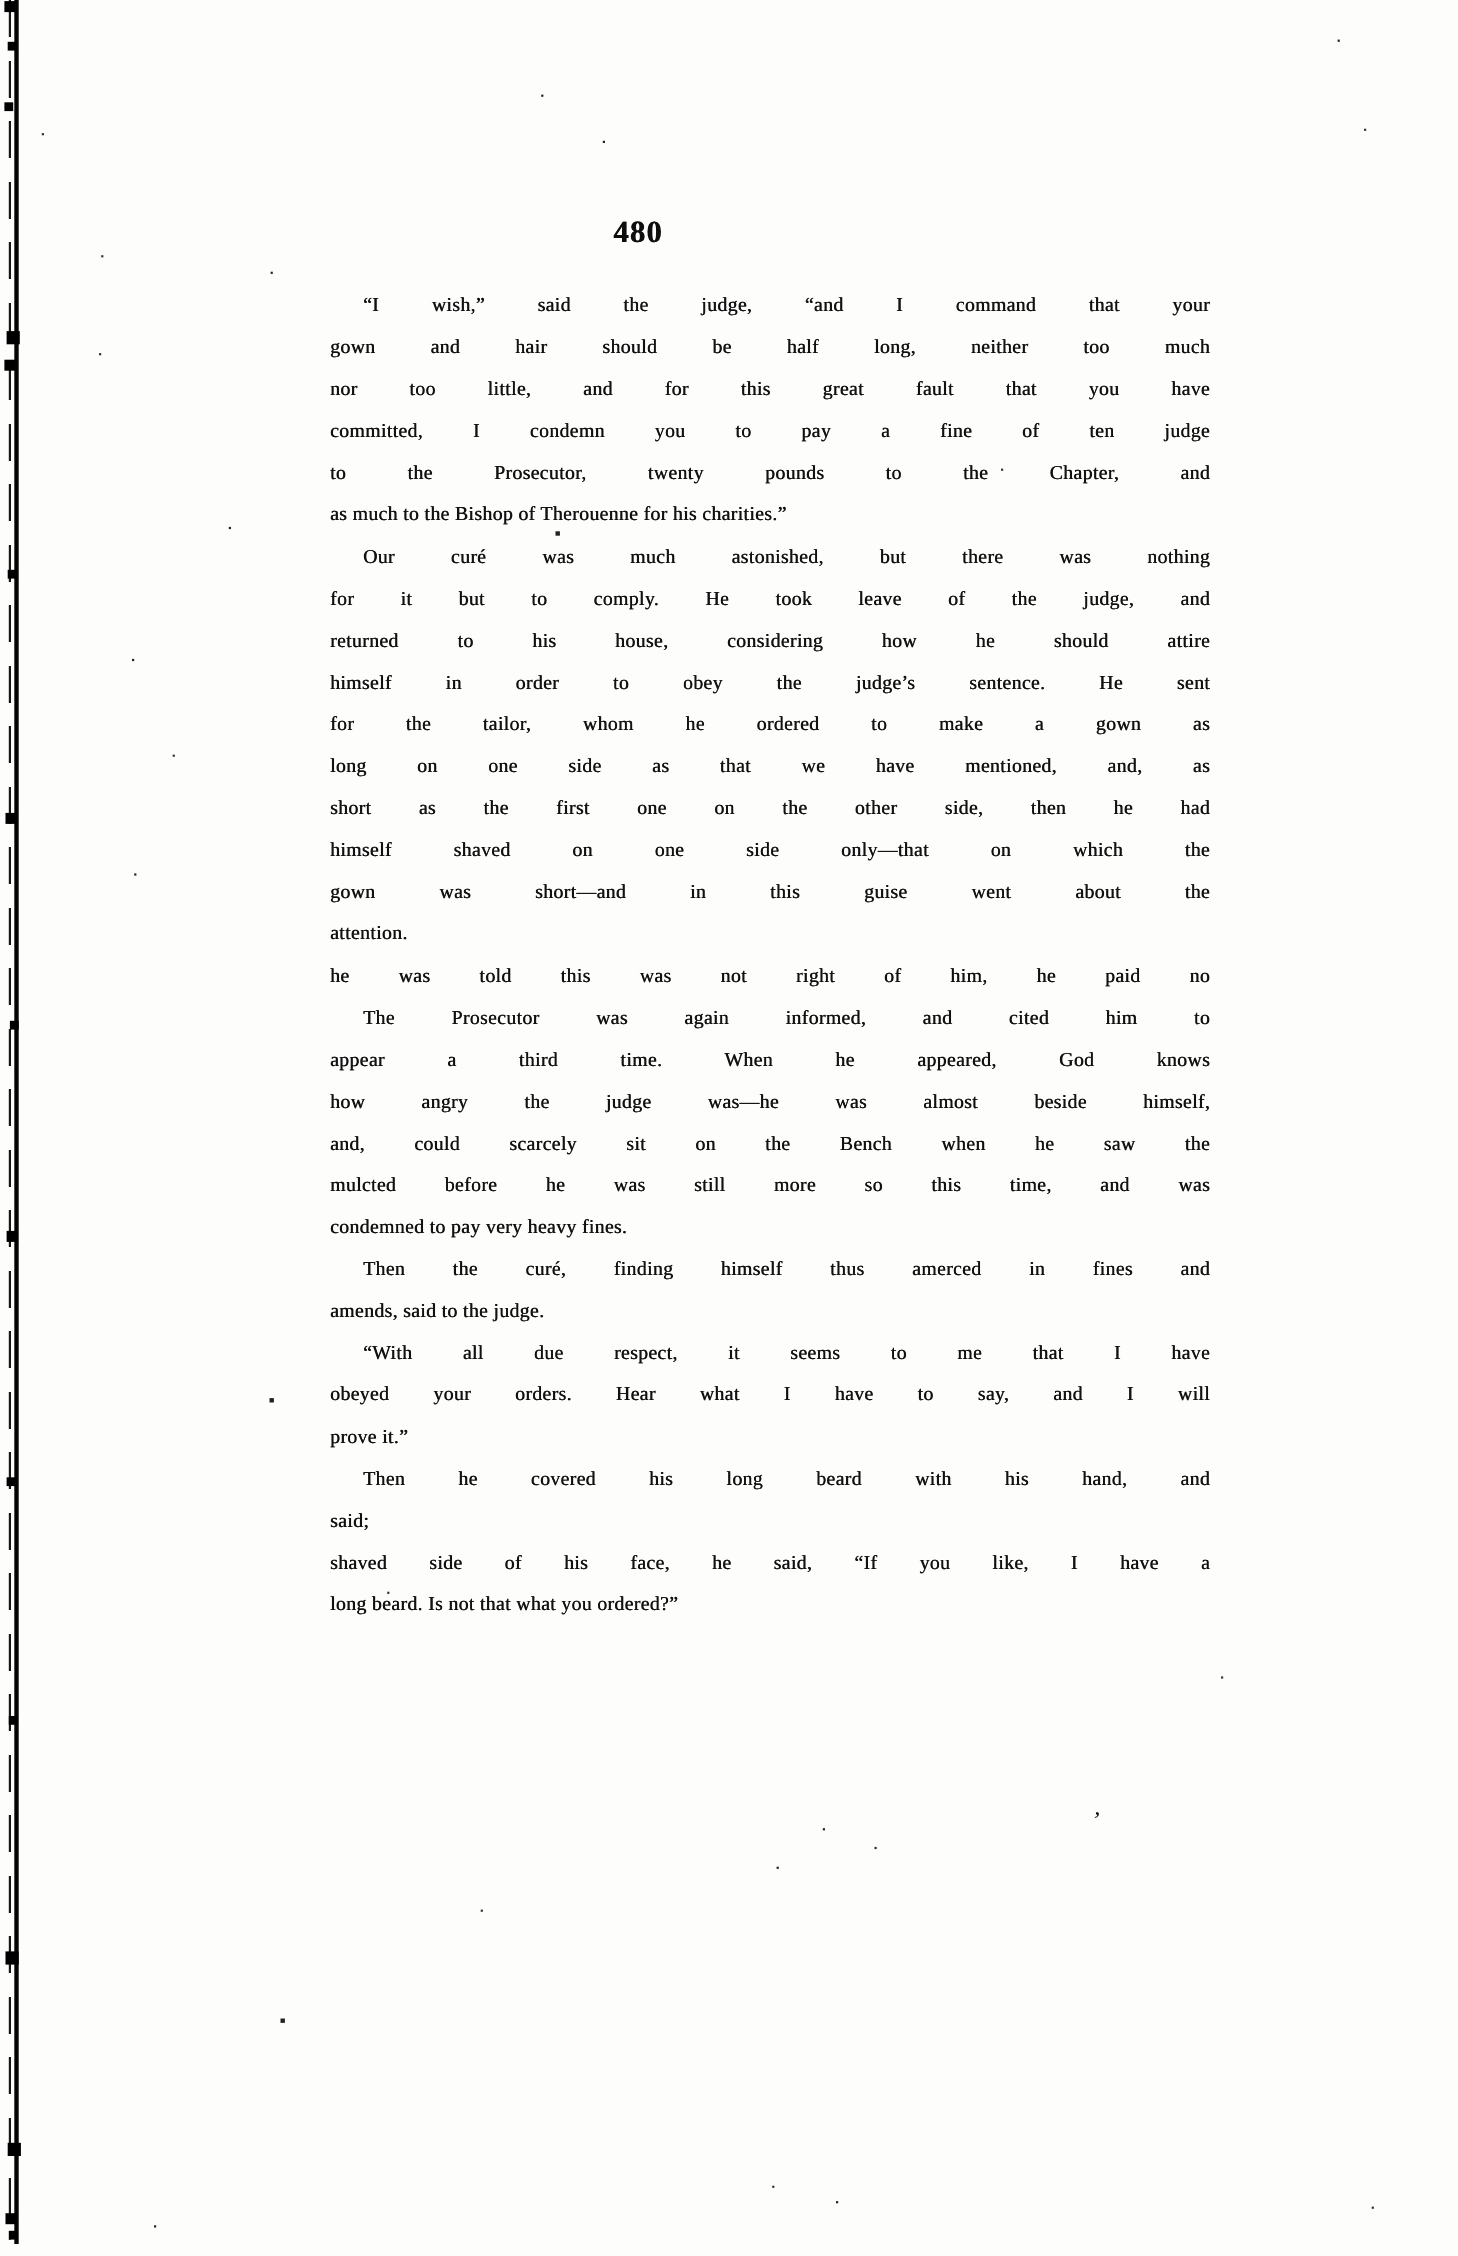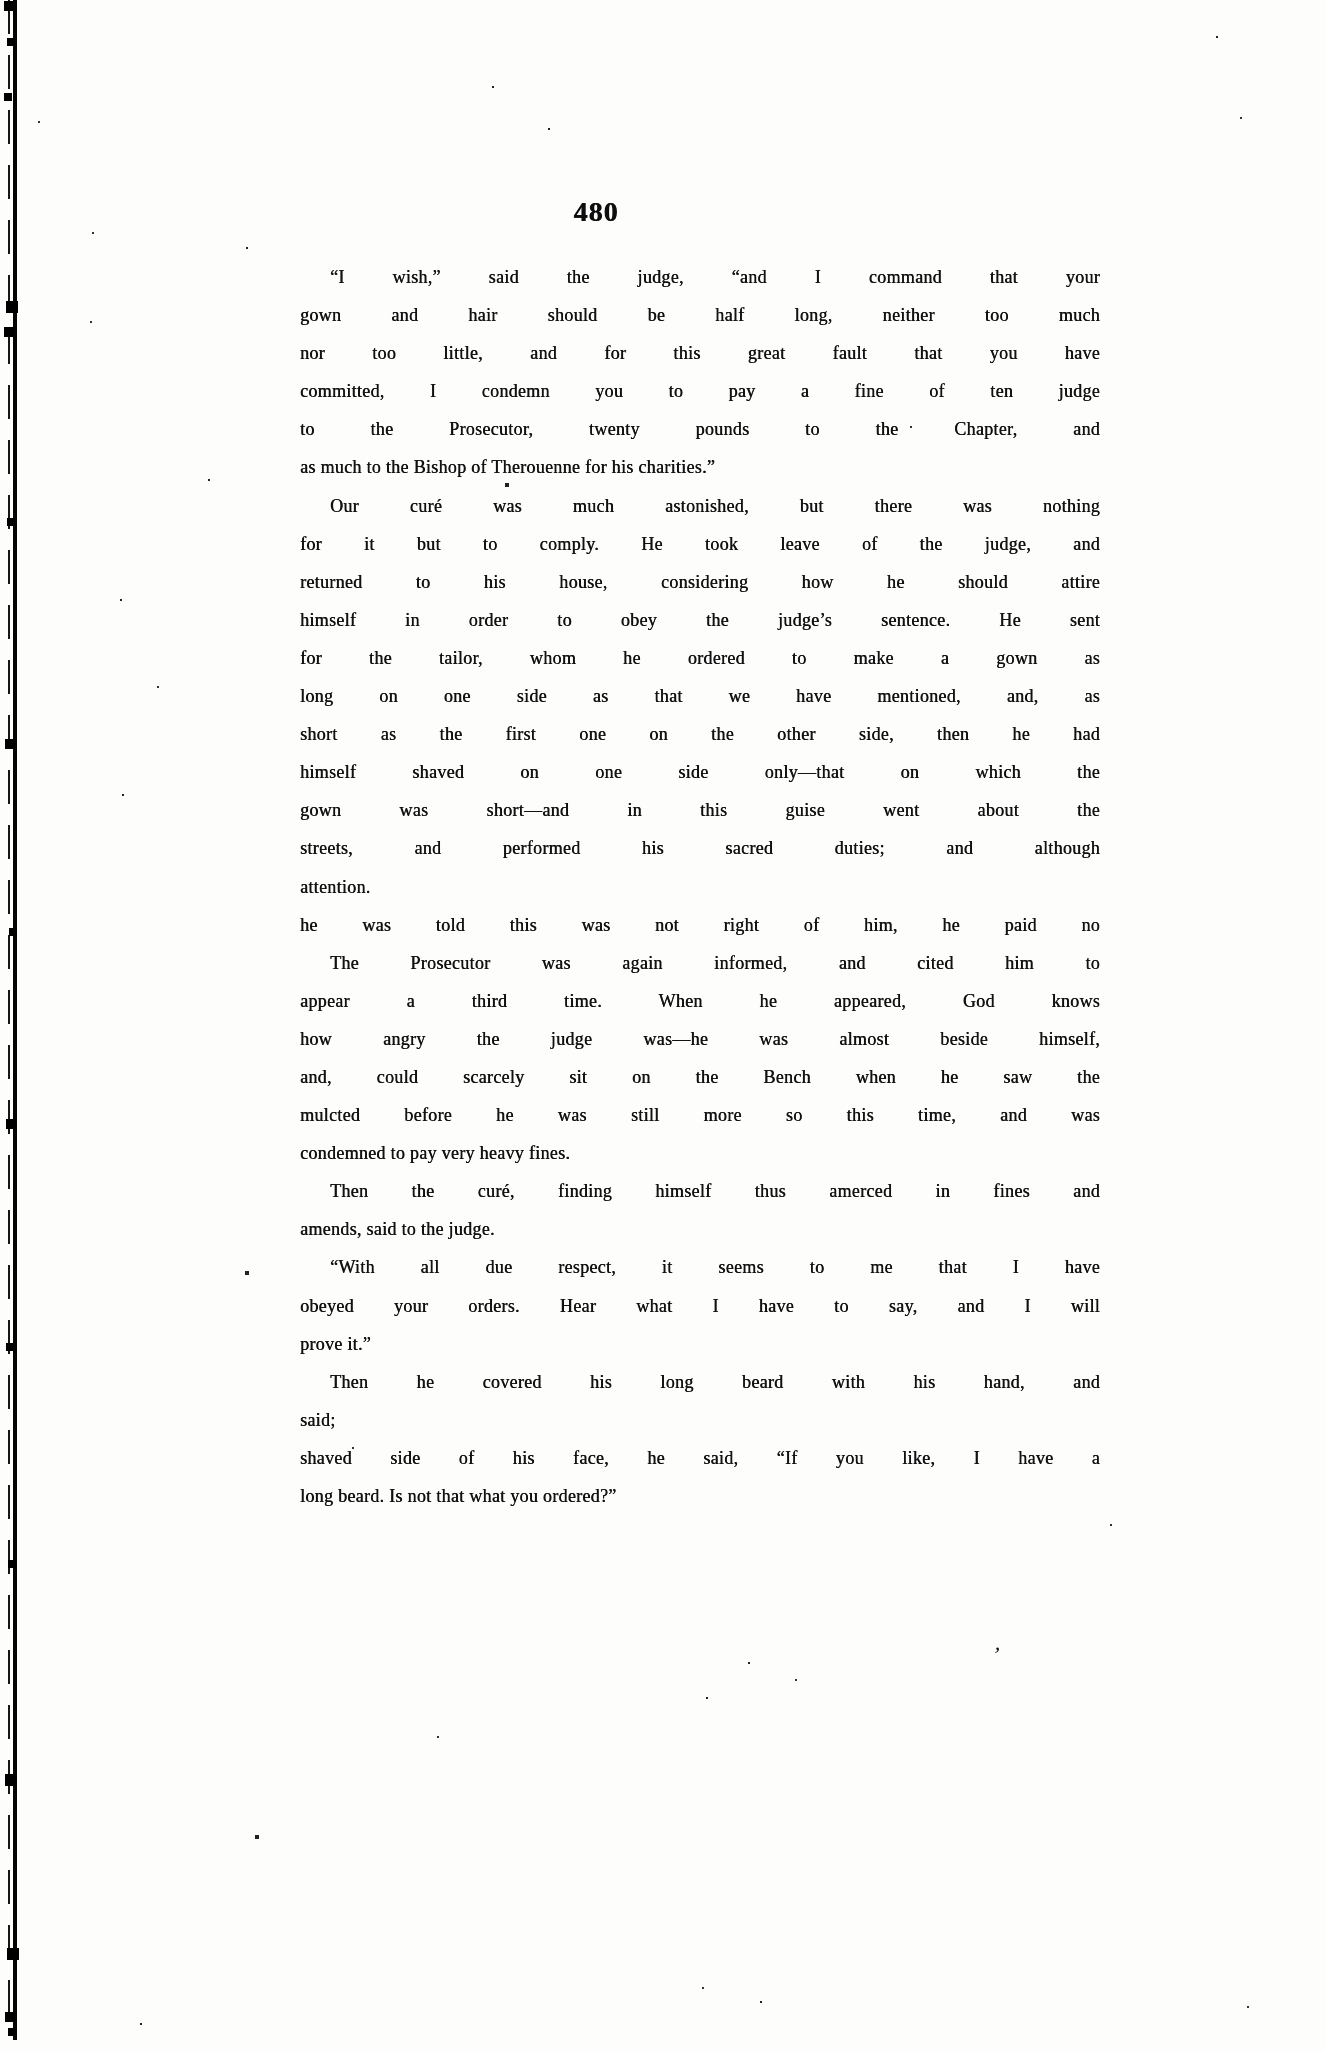--- a/index.html
+++ b/index.html
@@ -97,21 +97,20 @@
     position: absolute;
     top: 196px;
     left: 0;
     width: 1160px;
     text-align: center;
     font-size: 28px;
     font-weight: bold;
     letter-spacing: 1px;
     color: #0e0e0e;
     text-shadow: 0.4px 0 0 currentColor;
-    padding-left: 16px;
   }
   
   .text-block {
     position: absolute;
     left: 300px;
     top: 258px;
     width: 800px;
     font-size: 18px;
     line-height: 38.1px;
     letter-spacing: 0.3px;
@@ -158,21 +157,20 @@
       <div class="line plast">as much to the Bishop of Therouenne for his charities.”</div>
       <div class="line first">Our curé was much astonished, but there was nothing</div>
       <div class="line">for it but to comply. He took leave of the judge, and</div>
       <div class="line">returned to his house, considering how he should attire</div>
       <div class="line">himself in order to obey the judge’s sentence. He sent</div>
       <div class="line">for the tailor, whom he ordered to make a gown as</div>
       <div class="line">long on one side as that we have mentioned, and, as</div>
       <div class="line">short as the first one on the other side, then he had</div>
       <div class="line">himself shaved on one side only—that on which the</div>
       <div class="line">gown was short—and in this guise went about the</div>
-      <div class="line">streets, and performed his sacred duties; and although</div>
       <div class="line plast">attention.</div>
       <div class="line">he was told this was not right of him, he paid no</div>
       <div class="line first">The Prosecutor was again informed, and cited him to</div>
       <div class="line">appear a third time. When he appeared, God knows</div>
       <div class="line">how angry the judge was—he was almost beside himself,</div>
       <div class="line">and, could scarcely sit on the Bench when he saw the</div>
       <div class="line">mulcted before he was still more so this time, and was</div>
       <div class="line plast">condemned to pay very heavy fines.</div>
       <div class="line first">Then the curé, finding himself thus amerced in fines and</div>
       <div class="line plast">amends, said to the judge.</div>

